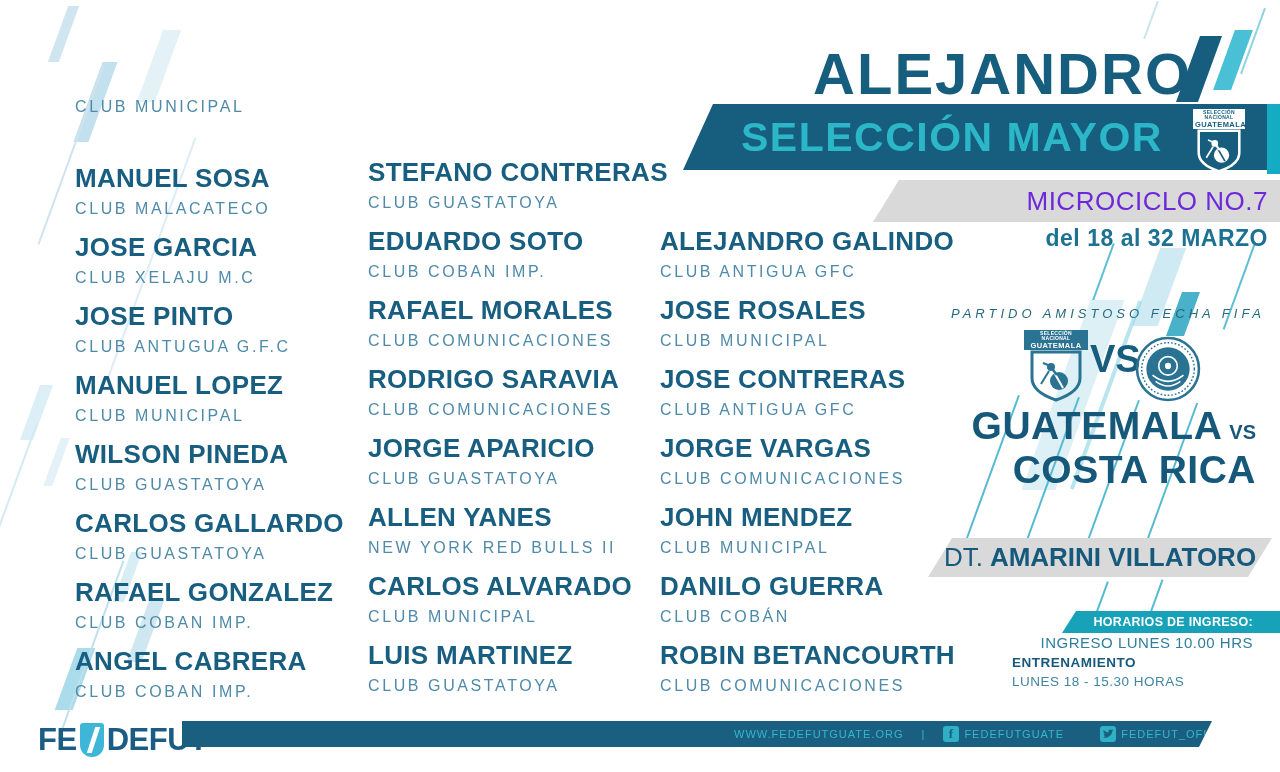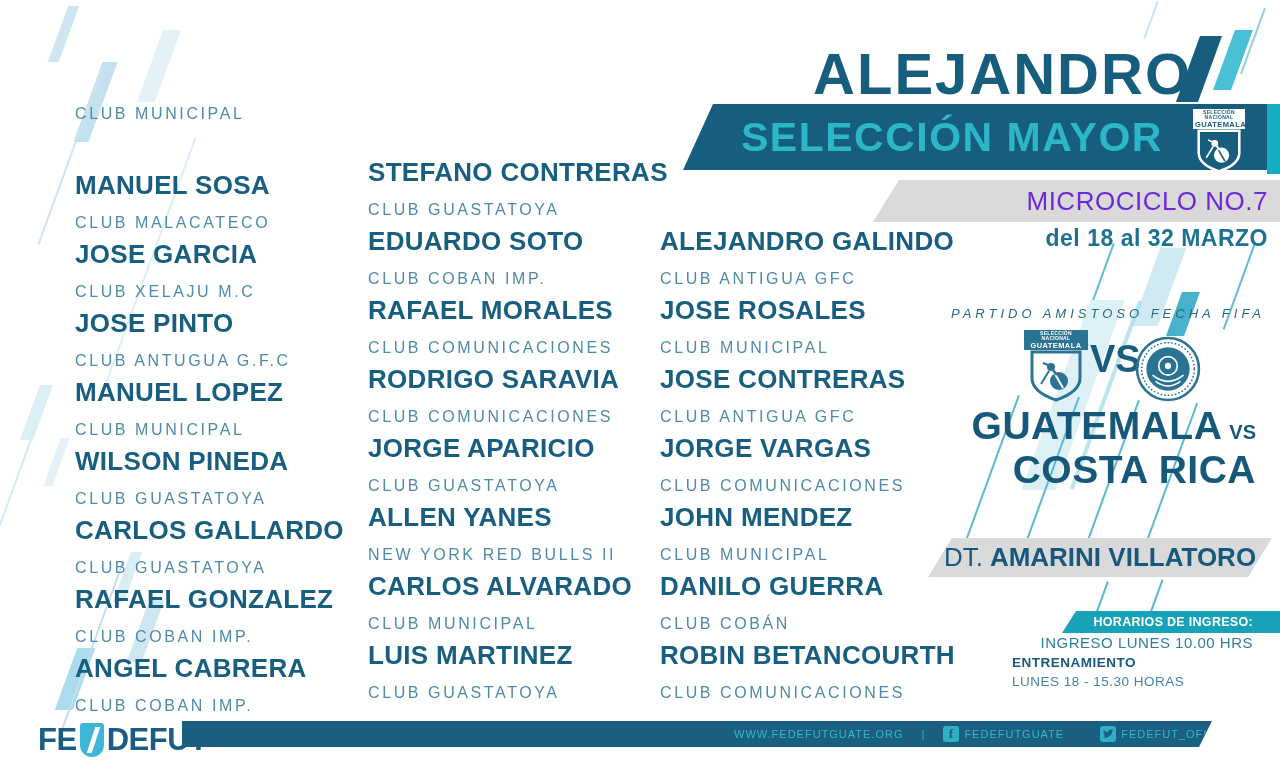--- a/index.html
+++ b/index.html
@@ -5,21 +5,21 @@
   html,body{margin:0;padding:0;background:#fff;}
   .canvas{position:relative;width:1280px;height:772px;background:#ffffff;overflow:hidden;
           font-family:"Liberation Sans",sans-serif;}
   
   .stripe{position:absolute;transform:skewX(-20deg);pointer-events:none;}
   .dline{position:absolute;transform:rotate(20deg);pointer-events:none;}
   
   .pcol{position:absolute;width:300px;}
   .entry{height:69px;}
   .pname{font-size:26px;font-weight:800;color:#185e80;line-height:27px;letter-spacing:0.3px;white-space:nowrap;}
-  .pclub{font-size:16px;color:#4e8aa9;letter-spacing:2.6px;line-height:21px;margin-top:13px;white-space:nowrap;}
+  .pclub{font-size:16px;color:#4e8aa9;letter-spacing:2.6px;line-height:21px;margin-top:6px;white-space:nowrap;}
   
   .title{position:absolute;left:640px;top:40px;width:552px;text-align:right;font-size:58px;
          font-weight:800;color:#175d7e;letter-spacing:2px;white-space:nowrap;}
   .subtitle-banner{position:absolute;left:683px;top:104px;width:584px;height:66px;background:#175d7e;
          clip-path:polygon(30px 0,100% 0,100% 100%,0 100%);}
   .subtitle-text{position:absolute;left:58px;top:0;line-height:66px;font-size:41px;font-weight:800;
          color:#2bb7c8;letter-spacing:1.5px;white-space:nowrap;text-align:center;}
   .edge-cyan{position:absolute;left:1267px;top:104px;width:13px;height:70px;background:#15abc2;}
   .crest{position:absolute;display:flex;flex-direction:column;align-items:center;}
   .crest-label{background:#ffffff;text-align:center;line-height:1.05;padding:1px 2px;width:100%;box-sizing:border-box;}

